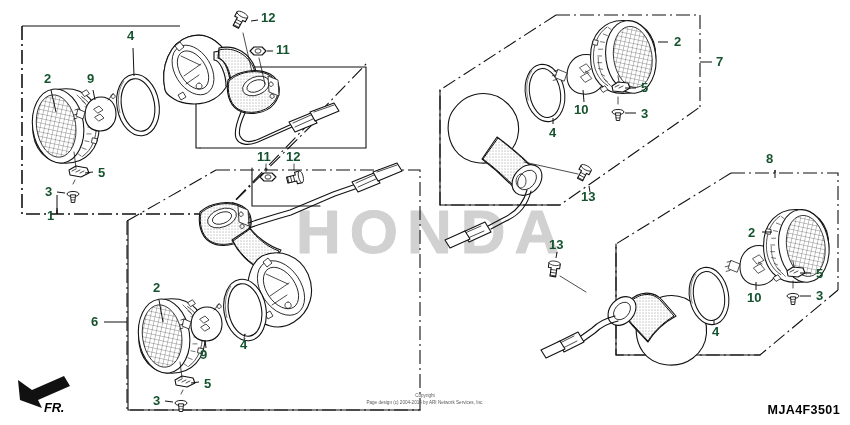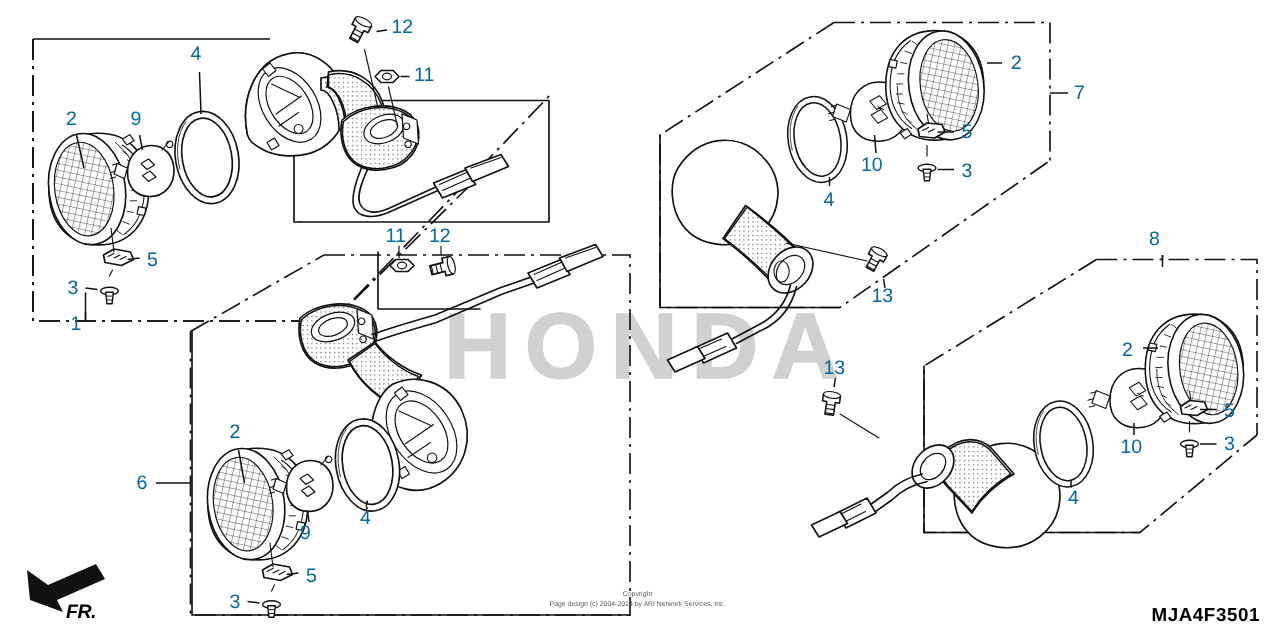--- a/index.html
+++ b/index.html
@@ -9,22 +9,22 @@
     width:850px;height:425px;overflow:hidden;
   }
   #sheet{
     position:relative;width:850px;height:425px;background:#fff;
   }
   #sheet svg{position:absolute;left:0;top:0;}
   .lbl{
     position:absolute;
     font-family:"Liberation Sans", sans-serif;
     font-size:13px;
-    font-weight:400;
-    color:#0369a1;
+    font-weight:700;
+    color:#14532d;
     line-height:1;
     white-space:nowrap;
     user-select:none;
   }
   .partno{
     position:absolute;
     right:10px;bottom:8px;
     font-family:"Liberation Sans", sans-serif;
     font-size:12.5px;
     font-weight:700;

